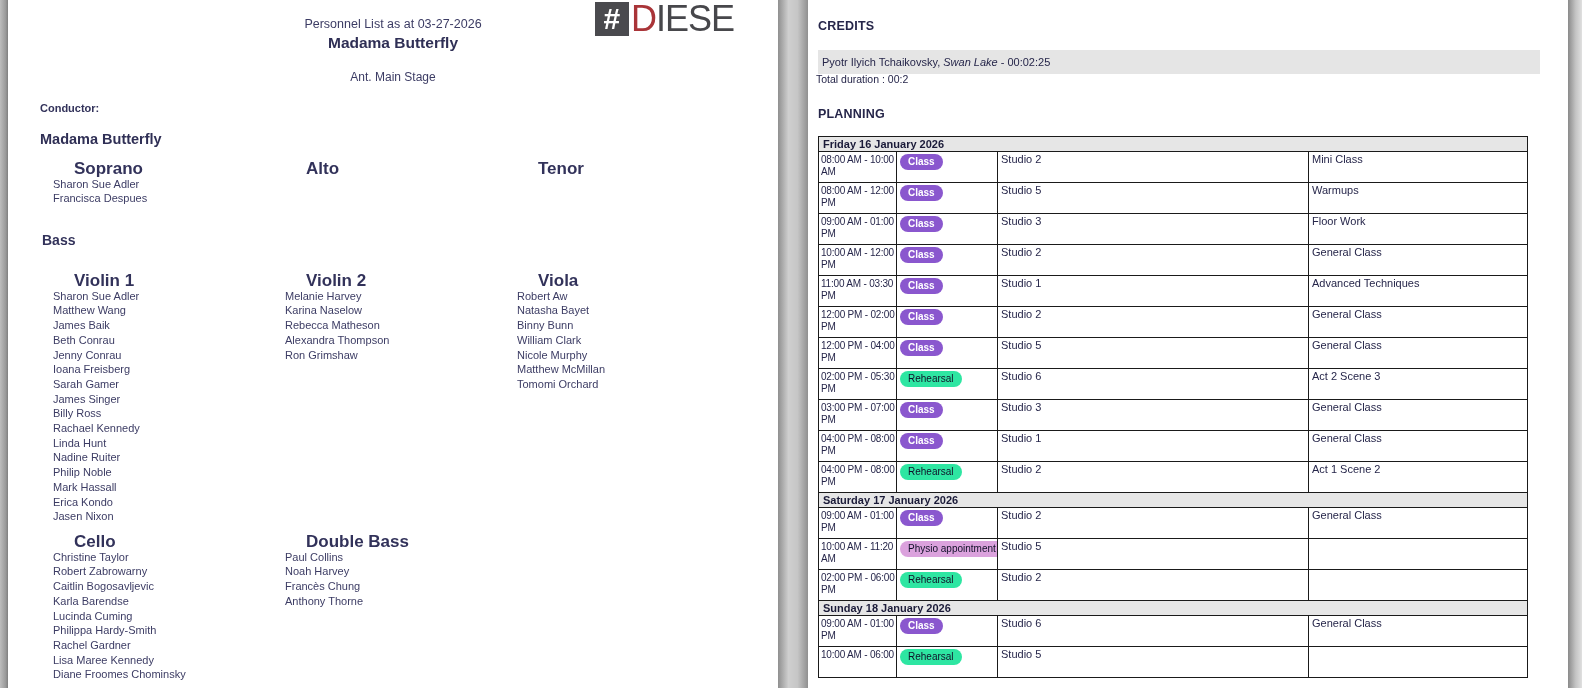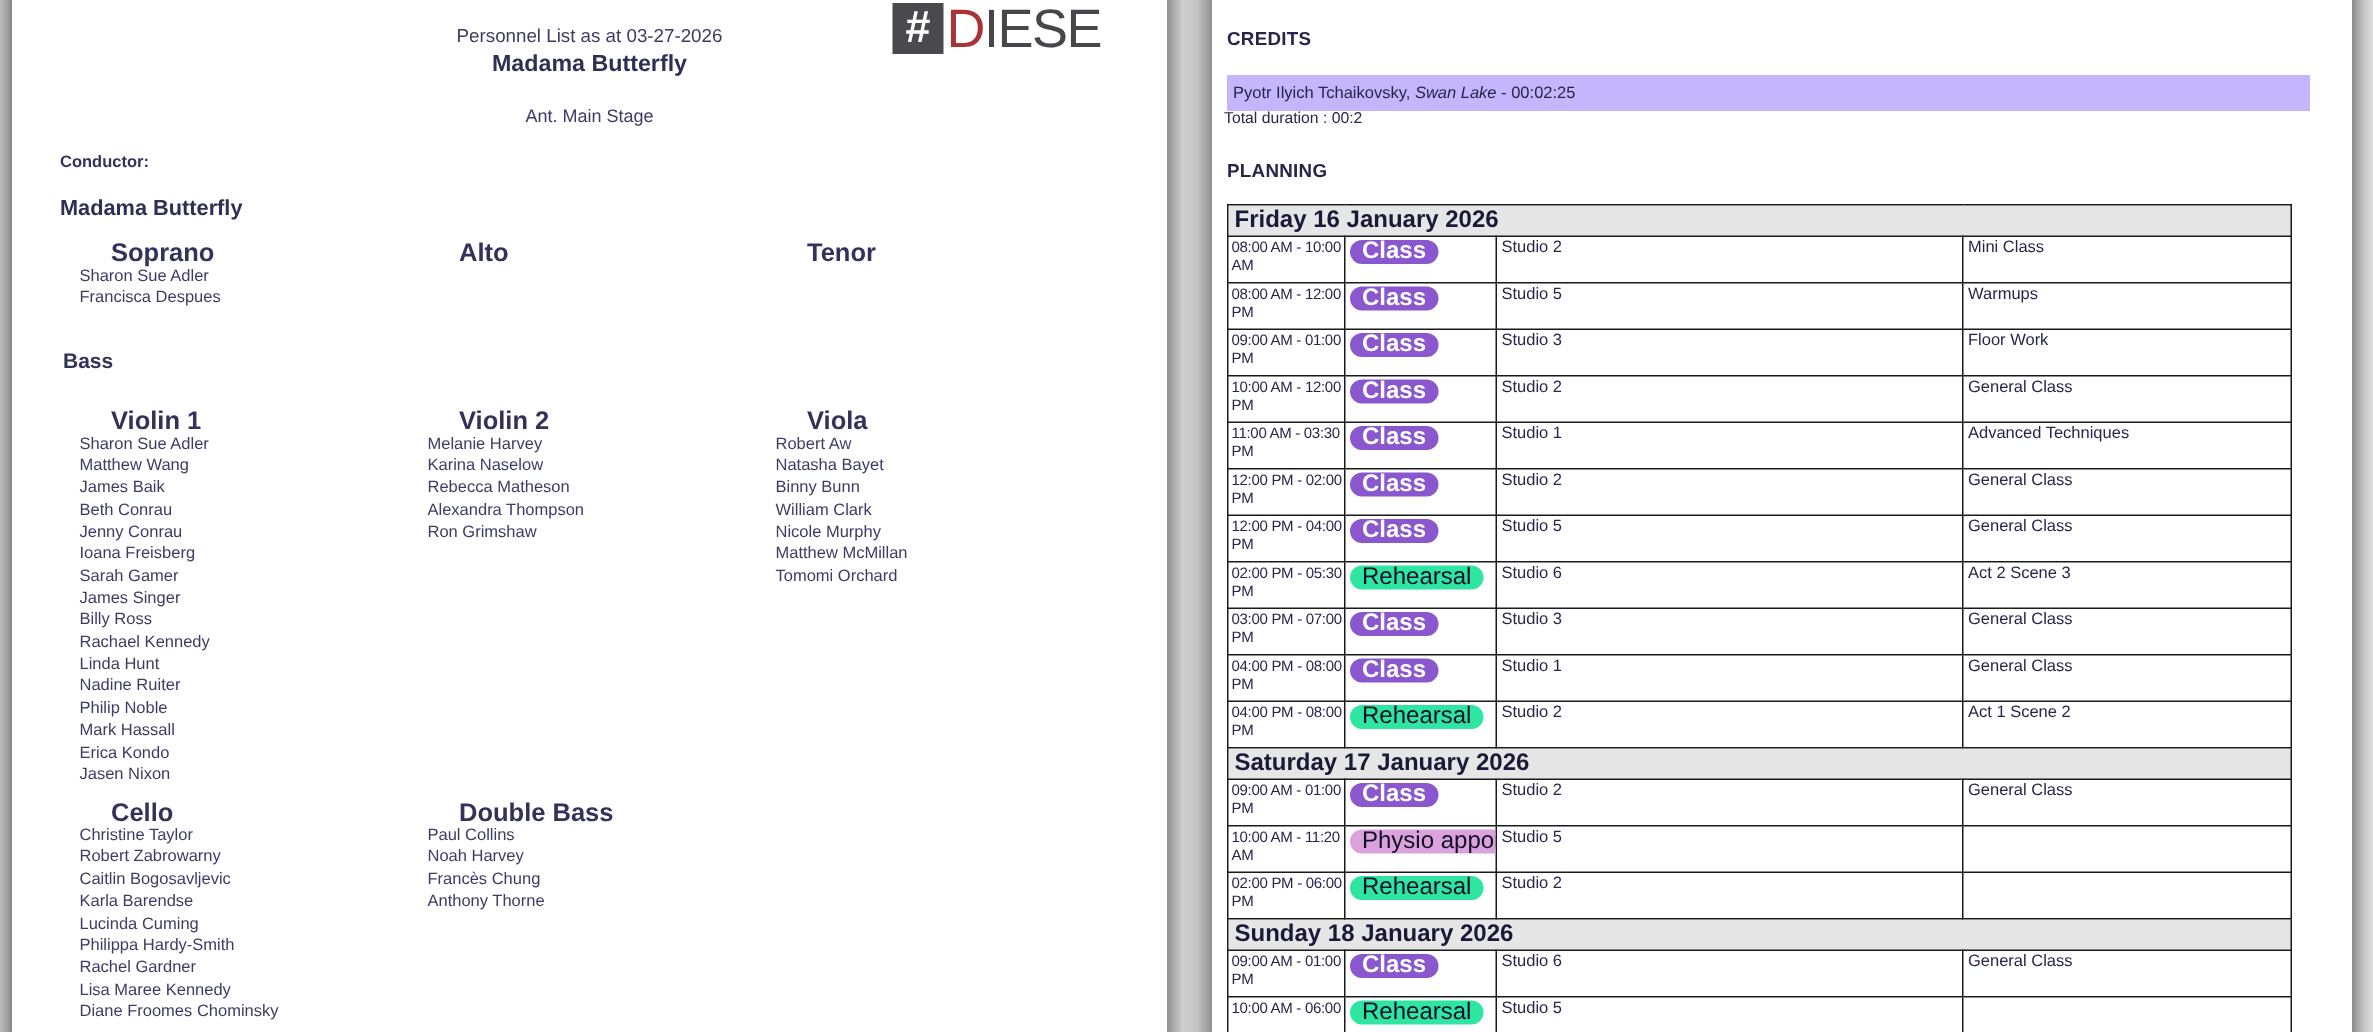--- a/index.html
+++ b/index.html
@@ -30,34 +30,34 @@
   .ensemble-title{position:absolute;left:32px;top:131px;font-size:14.5px;font-weight:bold;color:#2f2f55;}
   .sec-grid{position:absolute;left:34px;display:grid;grid-template-columns:232px 232px 232px;}
   .section-name{font-size:17px;font-weight:bold;color:#32325a;line-height:14.7px;margin-left:32px;}
   .member{font-size:11px;color:#3c3c64;line-height:14.7px;padding-left:11px;white-space:nowrap;}
   .bass-label{position:absolute;left:34px;top:232px;font-size:14px;font-weight:bold;color:#32325a;}
 
   
   .rp-heading{position:absolute;left:10px;font-size:12.5px;font-weight:bold;
     color:#26264a;letter-spacing:.2px;}
   .credit-bar{position:absolute;left:10px;top:50px;width:722px;height:24px;
-    background:#c4b5fd;display:flex;align-items:center;}
+    background:#e5e5e5;display:flex;align-items:center;}
   .credit-text{font-size:11px;color:#26264a;padding-left:4px;white-space:nowrap;}
   .credit-text .work{font-style:italic;}
   .total-duration{position:absolute;left:8px;top:73px;font-size:10.5px;color:#26264a;}
   .planning-table{position:absolute;left:10px;top:136px;width:709px;
     border-collapse:collapse;table-layout:fixed;}
   .planning-table td{border:1px solid #1a1a1a;vertical-align:top;
     font-size:11px;color:#26264a;padding:1px 3px;overflow:hidden;}
   .day-row td{background:#e6e6e6;font-weight:bold;color:#1a1a38;
-    font-size:16px;height:12px;padding:1px 4px;}
+    font-size:11px;height:12px;padding:1px 4px;}
   .event-row td{height:26px;}
   td.time-cell{font-size:10px;line-height:12px;letter-spacing:-0.2px;padding:2px 1px 2px 2px;}
   .badge{display:inline-block;margin-top:1px;padding:2px 8px;border-radius:9px;
-    font-size:16px;line-height:12px;white-space:nowrap;}
+    font-size:10px;line-height:12px;white-space:nowrap;}
   .badge-bold{font-weight:bold;}
   col.c-time{width:78px;} col.c-badge{width:101px;} col.c-studio{width:311px;} col.c-name{width:219px;}
 </style>
 </head>
 <body>
 
 <div class="stage">
 
   <div class="left-strip"></div>
 

